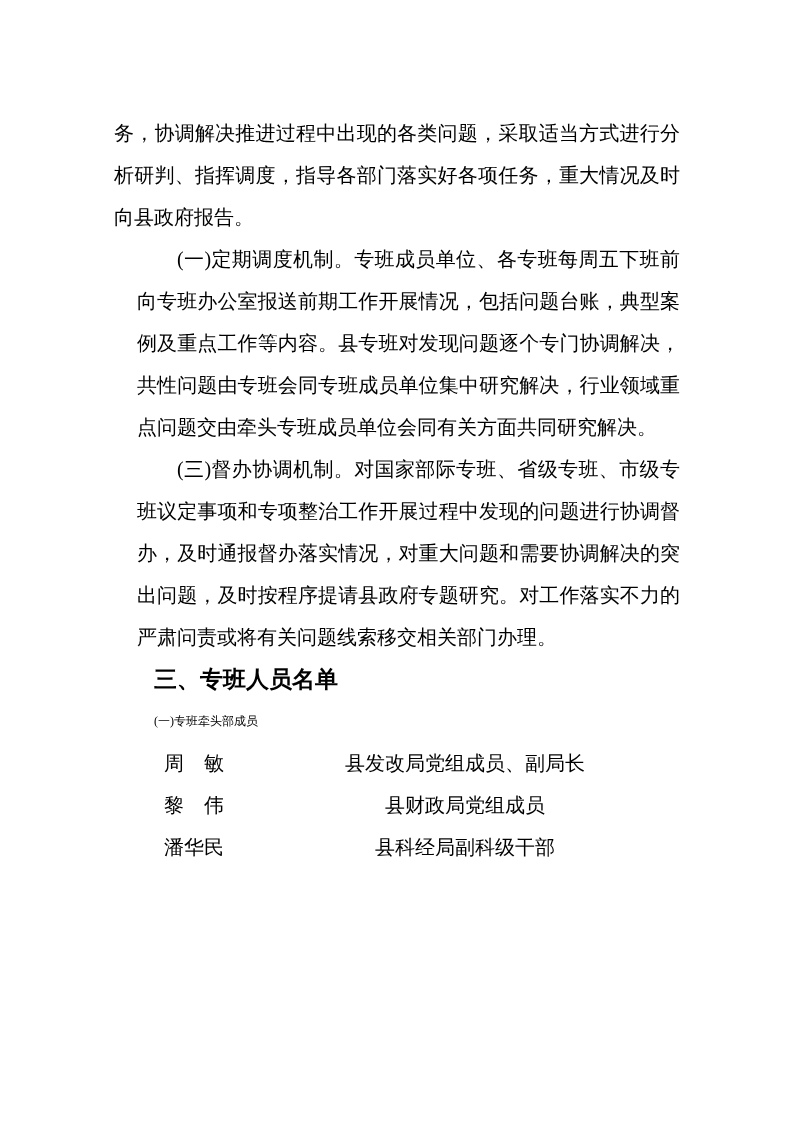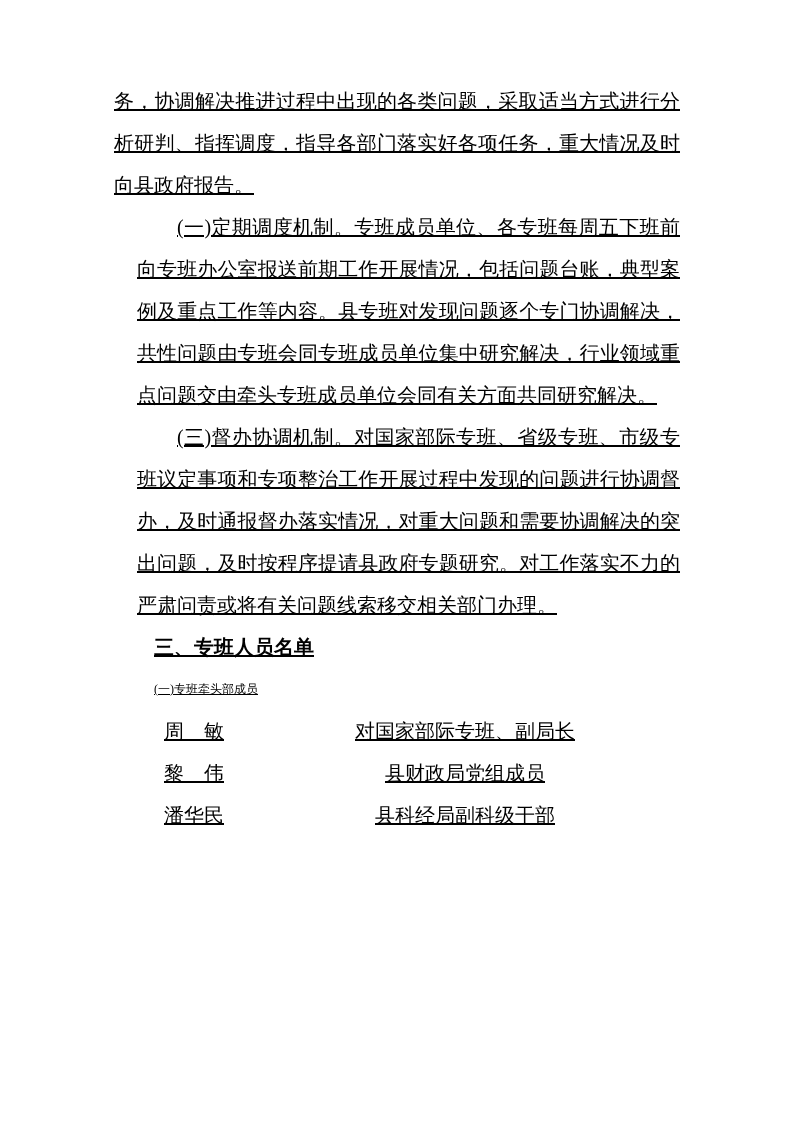--- a/index.html
+++ b/index.html
@@ -13,41 +13,40 @@
     height: 1123px;
     margin: 0 auto;
     background: #ffffff;
     overflow: hidden;
     box-sizing: border-box;
     font-family: "Liberation Serif", "DejaVu Serif", serif;
     color: #000000;
   }
   .content {
     position: absolute;
-    top: 80px;
+    top: 112px;
     left: 114px;
     width: 566px;
-    text-decoration: underline;
   }
   .body-para {
     margin: 0;
     font-size: 20px;
     line-height: 42px;
     text-align: justify;
     text-justify: inter-character;
     word-break: break-all;
     letter-spacing: 0;
   }
   .body-para.indent {
     text-indent: 40px;
     margin-left: 23px;
   }
   .section-heading {
     margin: 0;
-    font-size: 20px;
+    font-size: 23px;
     line-height: 42px;
     font-weight: 700;
     text-indent: 40px;
     font-family: "Liberation Sans", "DejaVu Sans", sans-serif;
   }
   .sub-heading {
     margin: 0;
     font-size: 12px;
     line-height: 42px;
     text-indent: 40px;
@@ -80,21 +79,21 @@
 
 
     <p class="body-para indent">(三)督办协调机制。对国家部际专班、省级专班、市级专班议定事项和专项整治工作开展过程中发现的问题进行协调督办，及时通报督办落实情况，对重大问题和需要协调解决的突出问题，及时按程序提请县政府专题研究。对工作落实不力的严肃问责或将有关问题线索移交相关部门办理。</p>
 
     <h3 class="section-heading">三、专班人员名单</h3>
 
     <p class="sub-heading">(一)专班牵头部成员</p>
 
     <div class="roster-row">
       <span class="roster-name">周　敏</span>
-      <span class="roster-title">对国家部际专班、副局长</span>
+      <span class="roster-title">县发改局党组成员、副局长</span>
     </div>
 
     <div class="roster-row">
       <span class="roster-name">黎　伟</span>
       <span class="roster-title">县财政局党组成员</span>
     </div>
 
     <div class="roster-row">
       <span class="roster-name">潘华民</span>
       <span class="roster-title">县科经局副科级干部</span>

